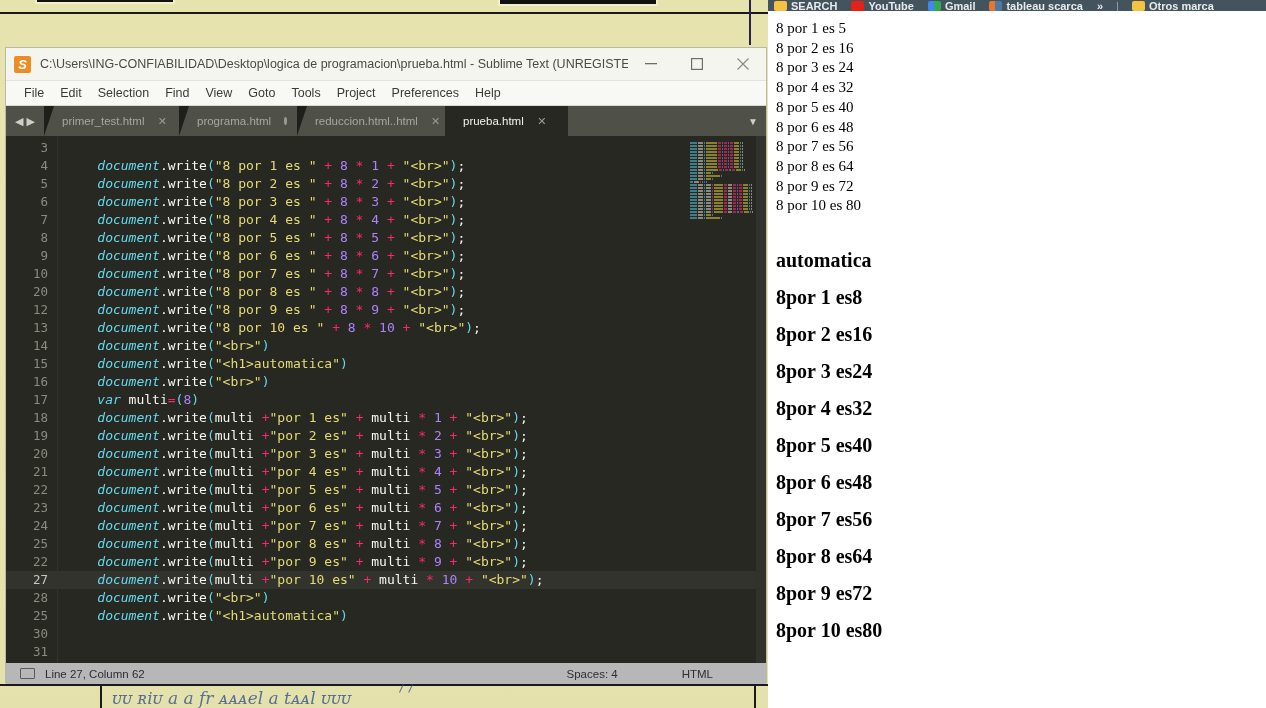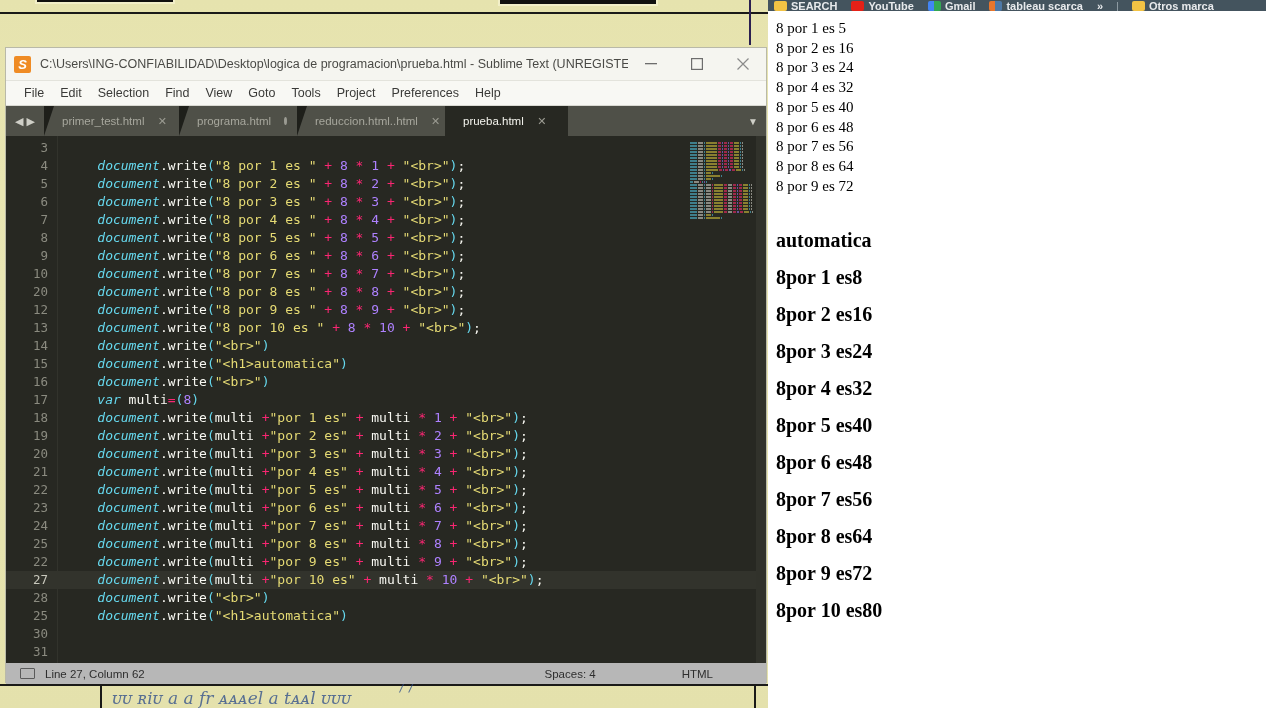--- a/index.html
+++ b/index.html
@@ -141,21 +141,21 @@
 
   #statusbar {
     height: 21px; background: #b7b7b7; display: flex; align-items: center;
     font-size: 11.5px; color: #2e2e2e;
   }
   #sb-icon {
     width: 15px; height: 11px; border: 1.5px solid #5a5a5a; border-radius: 1px;
     margin: 0 10px 0 14px; flex: none;
   }
   #sb-pos { flex: 1; }
-  #sb-spaces { margin-right: 86px; }
+  #sb-spaces { margin-right: 64px; }
   #sb-syntax { margin-right: 53px; }
 
   
   #browser {
     position: absolute; left: 768px; top: 0; width: 498px; height: 708px;
     background: #ffffff; overflow: hidden;
   }
   #bookmarks {
     height: 11px; background: #44545e; display: flex; align-items: flex-end;
     overflow: hidden; padding-left: 6px; gap: 14px;
@@ -706,20 +706,21 @@
     <div id="out-block">
         <div class="out-line">8 por 1 es 5</div>
         <div class="out-line">8 por 2 es 16</div>
         <div class="out-line">8 por 3 es 24</div>
         <div class="out-line">8 por 4 es 32</div>
         <div class="out-line">8 por 5 es 40</div>
         <div class="out-line">8 por 6 es 48</div>
         <div class="out-line">8 por 7 es 56</div>
         <div class="out-line">8 por 8 es 64</div>
         <div class="out-line">8 por 9 es 72</div>
+        <div class="out-line">8 por 10 es 80</div>
       </div>
     <div id="h1-block">
         <div class="out-big">automatica</div>
         <div class="out-big">8por 1 es8</div>
         <div class="out-big">8por 2 es16</div>
         <div class="out-big">8por 3 es24</div>
         <div class="out-big">8por 4 es32</div>
         <div class="out-big">8por 5 es40</div>
         <div class="out-big">8por 6 es48</div>
         <div class="out-big">8por 7 es56</div>

